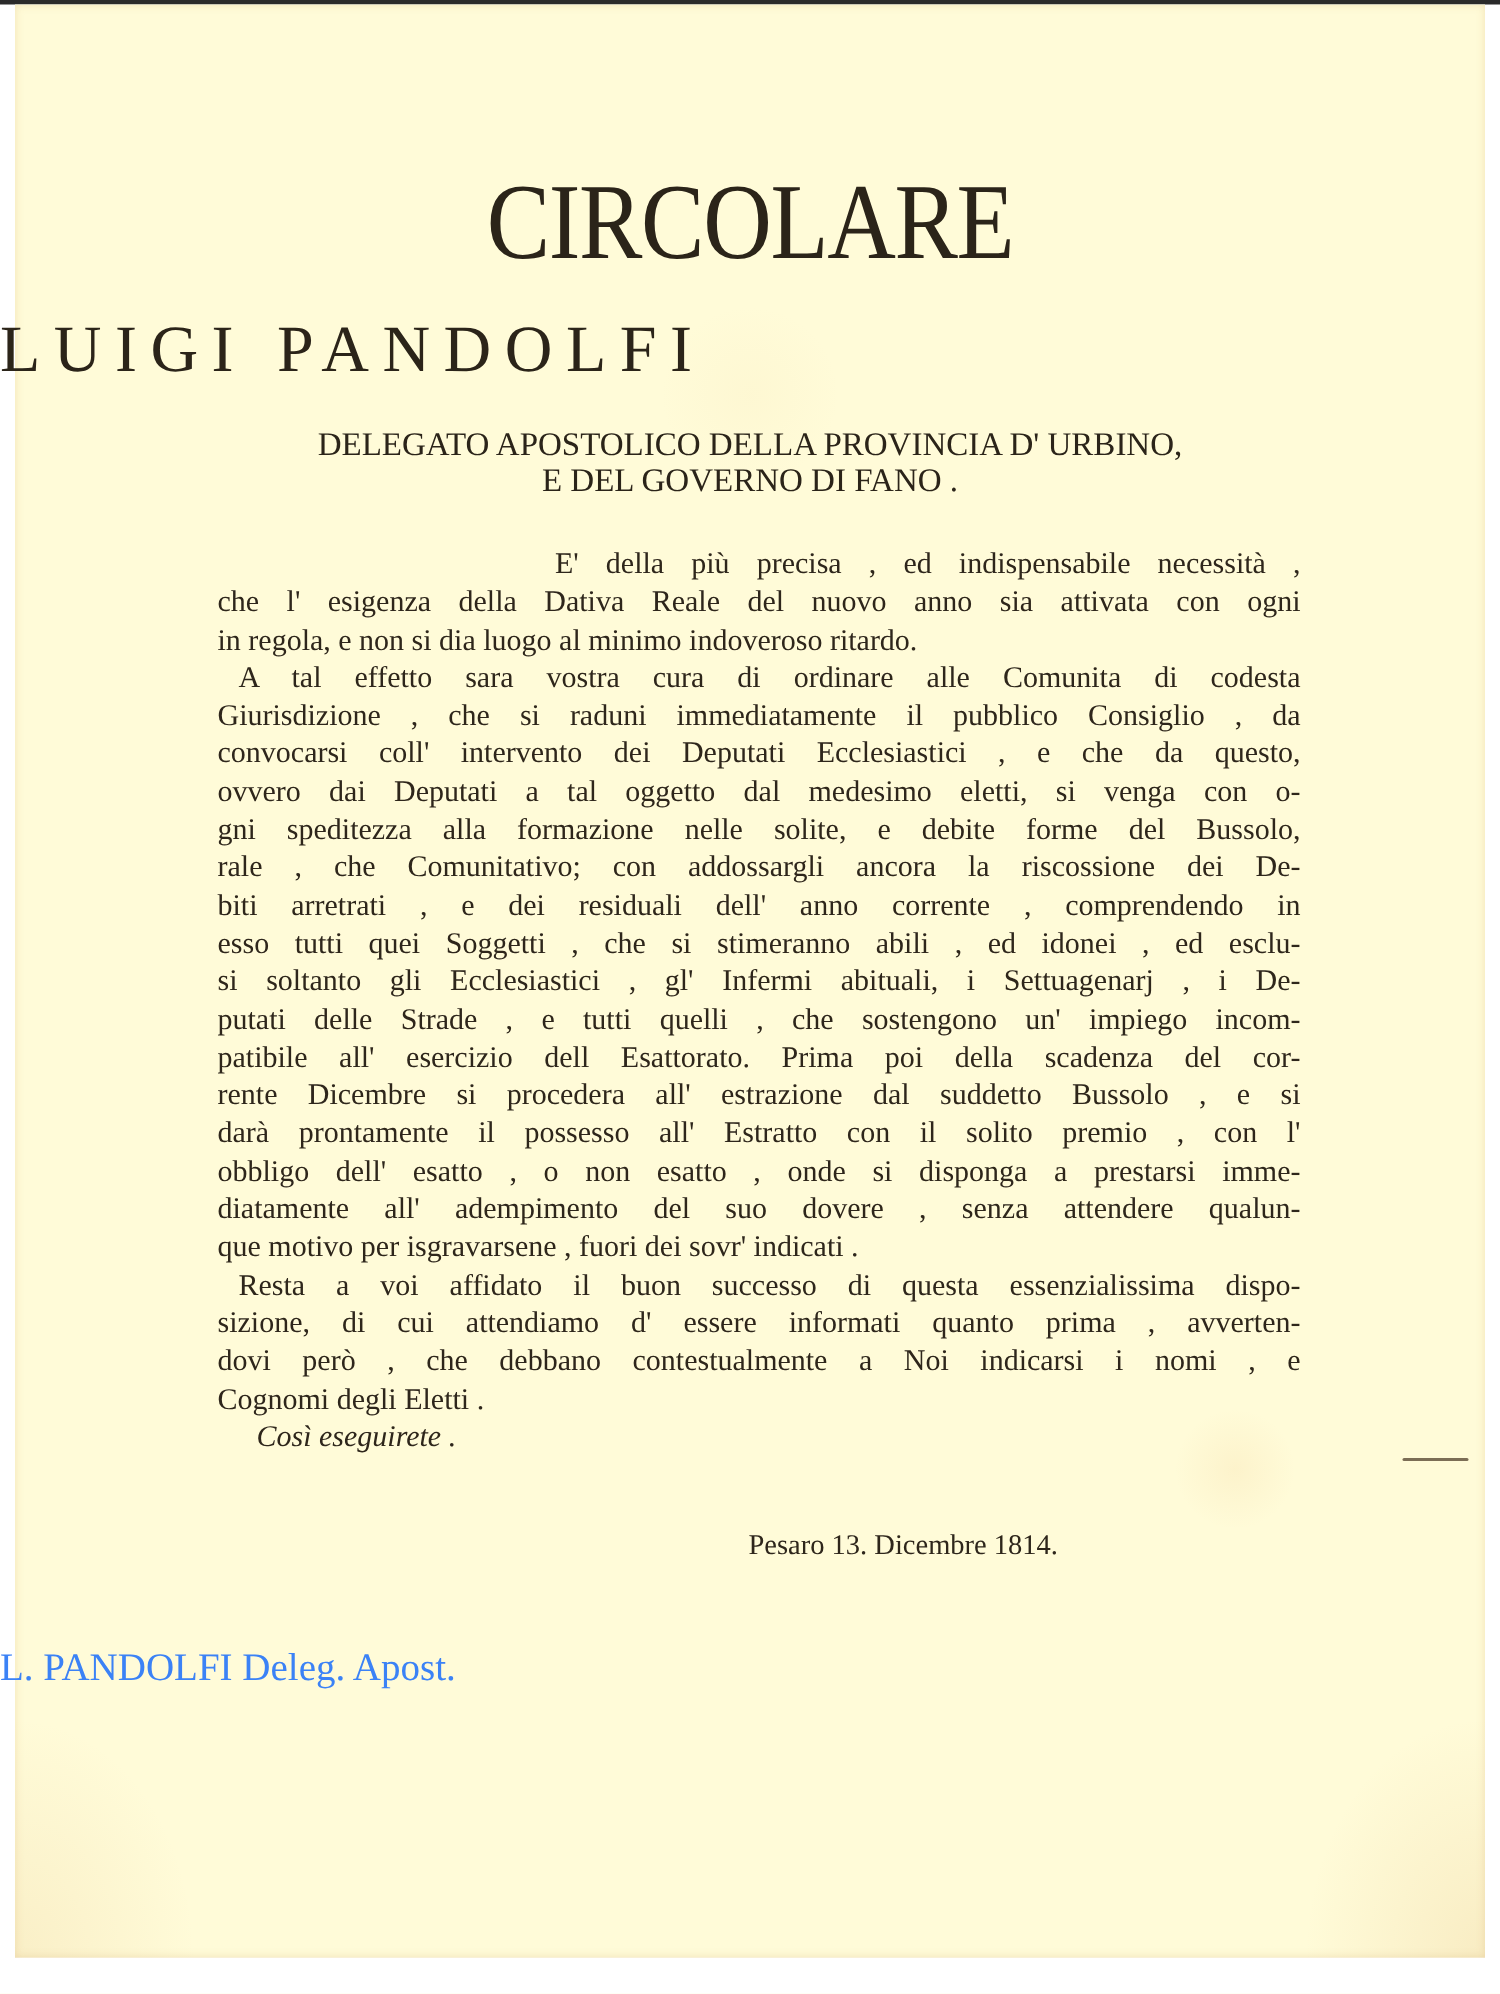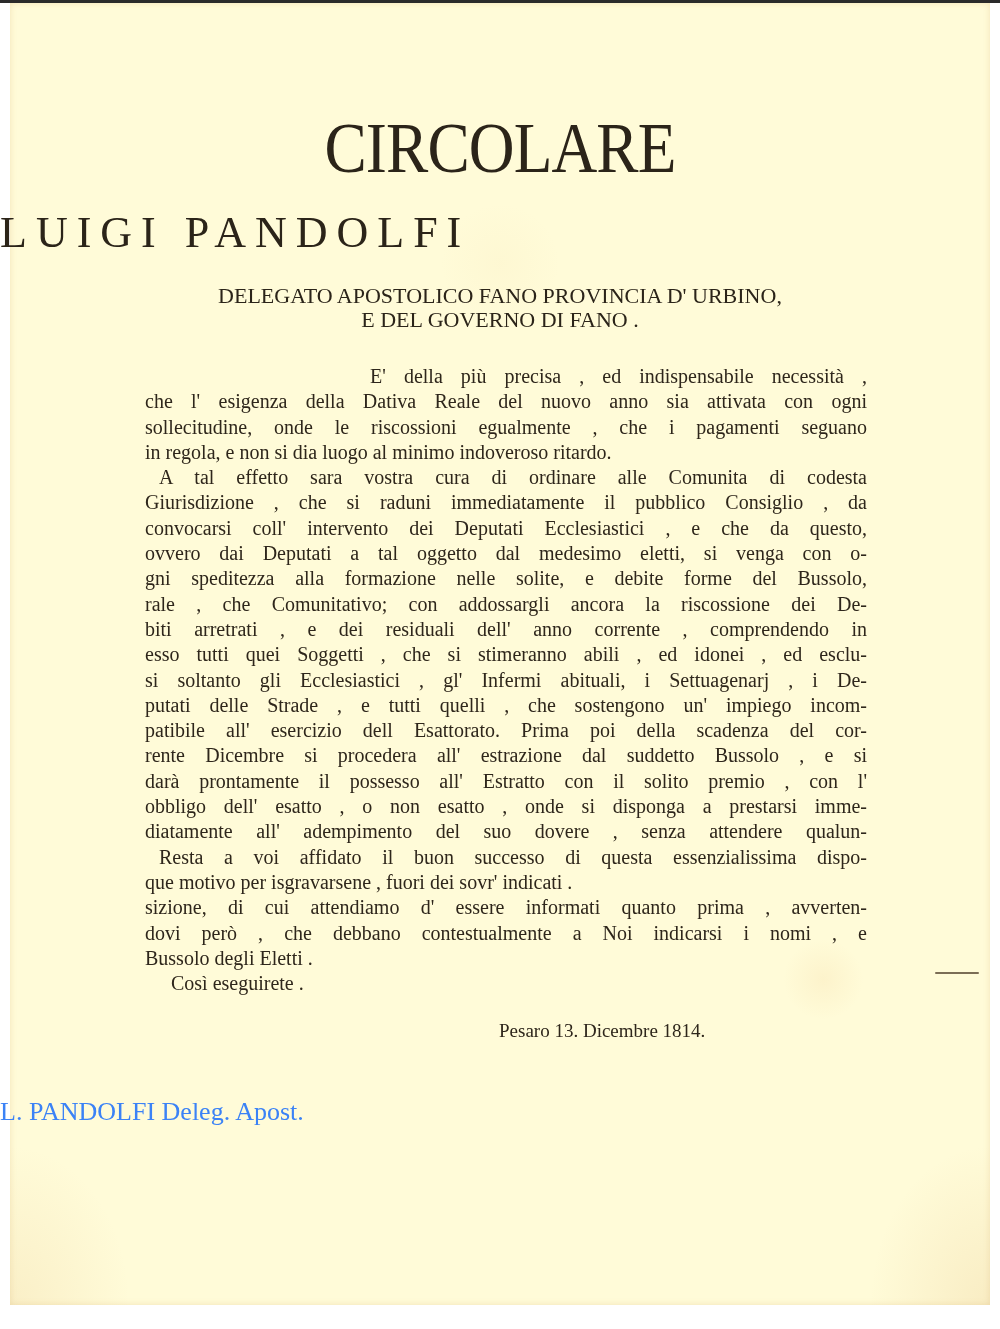--- a/index.html
+++ b/index.html
@@ -95,20 +95,21 @@
       text-align-last: left;
     }
     .line.first-indent {
       padding-left: 225px;
     }
     .closing {
       display: block;
       padding-left: 26px;
       white-space: nowrap;
       height: 25.3px;
+      font-style: italic;
     }
     .date {
       position: absolute;
       left: 499px;
       top: 1020px;
       font-family: "Liberation Serif", serif;
       font-size: 19px;
       color: #2e261b;
       white-space: nowrap;
     }
@@ -135,47 +136,46 @@
   </style>
 </head>
 <body>
 
 <div class="topline"></div>
 <div class="paper"></div>
 
 <div class="doc">
   <div class="title">CIRCOLARE</div>
   <div class="name">LUIGI PANDOLFI</div>
-  <div class="subtitle l1">DELEGATO APOSTOLICO FANO PROVINCIA D' URBINO,</div>
+  <div class="subtitle l1">DELEGATO APOSTOLICO DELLA PROVINCIA D' URBINO,</div>
   <div class="subtitle l2">E DEL GOVERNO DI FANO .</div>
 
   <div class="body">
     <span class="line first-indent">E' della più precisa , ed indispensabile necessità ,</span>
     <span class="line">che l' esigenza della Dativa Reale del nuovo anno sia attivata con ogni</span>
-    <span class="line">sollecitudine, onde le riscossioni egualmente , che i pagamenti seguano</span>
     <span class="line last">in regola, e non si dia luogo al minimo indoveroso ritardo.</span>
     <span class="line" style="padding-left:14px">A tal effetto sara vostra cura di ordinare alle Comunita di codesta</span>
     <span class="line">Giurisdizione , che si raduni immediatamente il pubblico Consiglio , da</span>
     <span class="line">convocarsi coll' intervento dei Deputati Ecclesiastici , e che da questo,</span>
     <span class="line">ovvero dai Deputati a tal oggetto dal medesimo eletti, si venga con o-</span>
     <span class="line">gni speditezza alla formazione nelle solite, e debite forme del Bussolo,</span>
     <span class="line">rale , che Comunitativo; con addossargli ancora la riscossione dei De-</span>
     <span class="line">biti arretrati , e dei residuali dell' anno corrente , comprendendo in</span>
     <span class="line">esso tutti quei Soggetti , che si stimeranno abili , ed idonei , ed esclu-</span>
     <span class="line">si soltanto gli Ecclesiastici , gl' Infermi abituali, i Settuagenarj , i De-</span>
     <span class="line">putati delle Strade , e tutti quelli , che sostengono un' impiego incom-</span>
     <span class="line">patibile all' esercizio dell Esattorato. Prima poi della scadenza del cor-</span>
     <span class="line">rente Dicembre si procedera all' estrazione dal suddetto Bussolo , e si</span>
     <span class="line">darà prontamente il possesso all' Estratto con il solito premio , con l'</span>
     <span class="line">obbligo dell' esatto , o non esatto , onde si disponga a prestarsi imme-</span>
     <span class="line">diatamente all' adempimento del suo dovere , senza attendere qualun-</span>
+    <span class="line last">que motivo per isgravarsene , fuori dei sovr' indicati .</span>
     <span class="line" style="padding-left:14px">Resta a voi affidato il buon successo di questa essenzialissima dispo-</span>
-    <span class="line last">que motivo per isgravarsene , fuori dei sovr' indicati .</span>
     <span class="line">sizione, di cui attendiamo d' essere informati quanto prima , avverten-</span>
     <span class="line">dovi però , che debbano contestualmente a Noi indicarsi i nomi , e</span>
-    <span class="line last">Bussolo degli Eletti .</span>
+    <span class="line last">Cognomi degli Eletti .</span>
     <span class="closing">Così eseguirete .</span>
   </div>
 
   <div class="date">Pesaro 13. Dicembre 1814.</div>
   <div class="signature">L. PANDOLFI Deleg. Apost.</div>
   <div class="margin-mark"></div>
 </div>
 
 </body></html>

